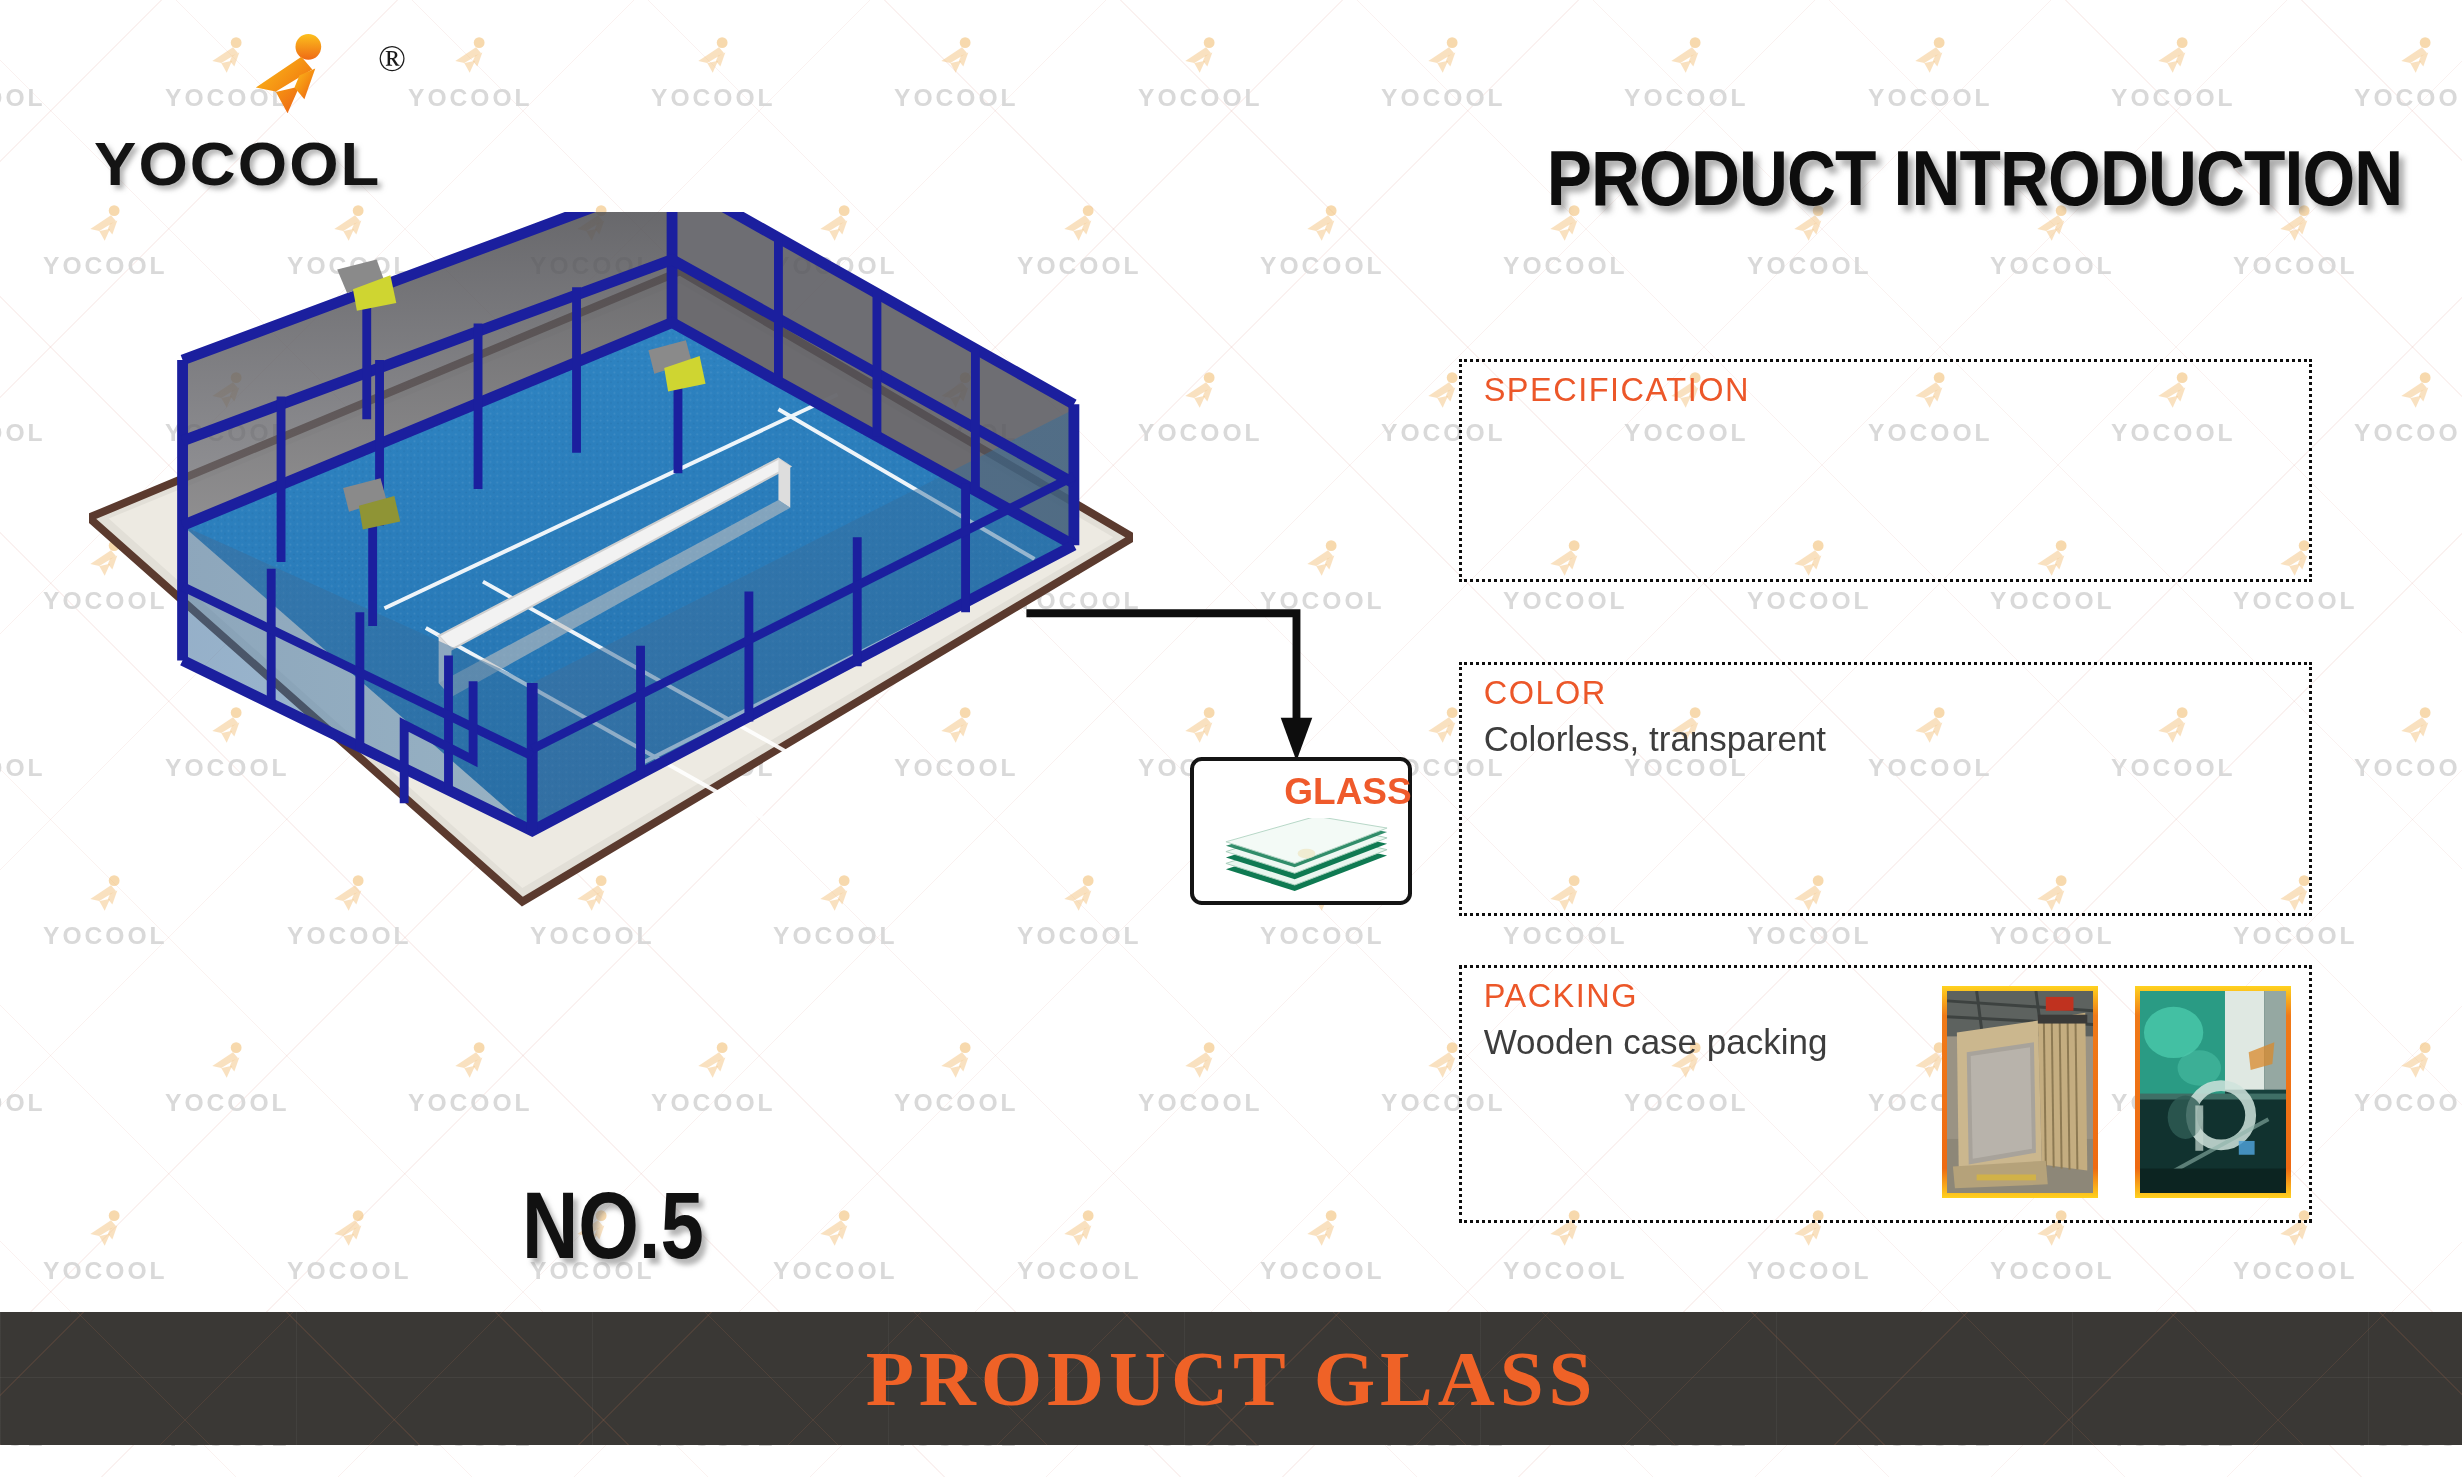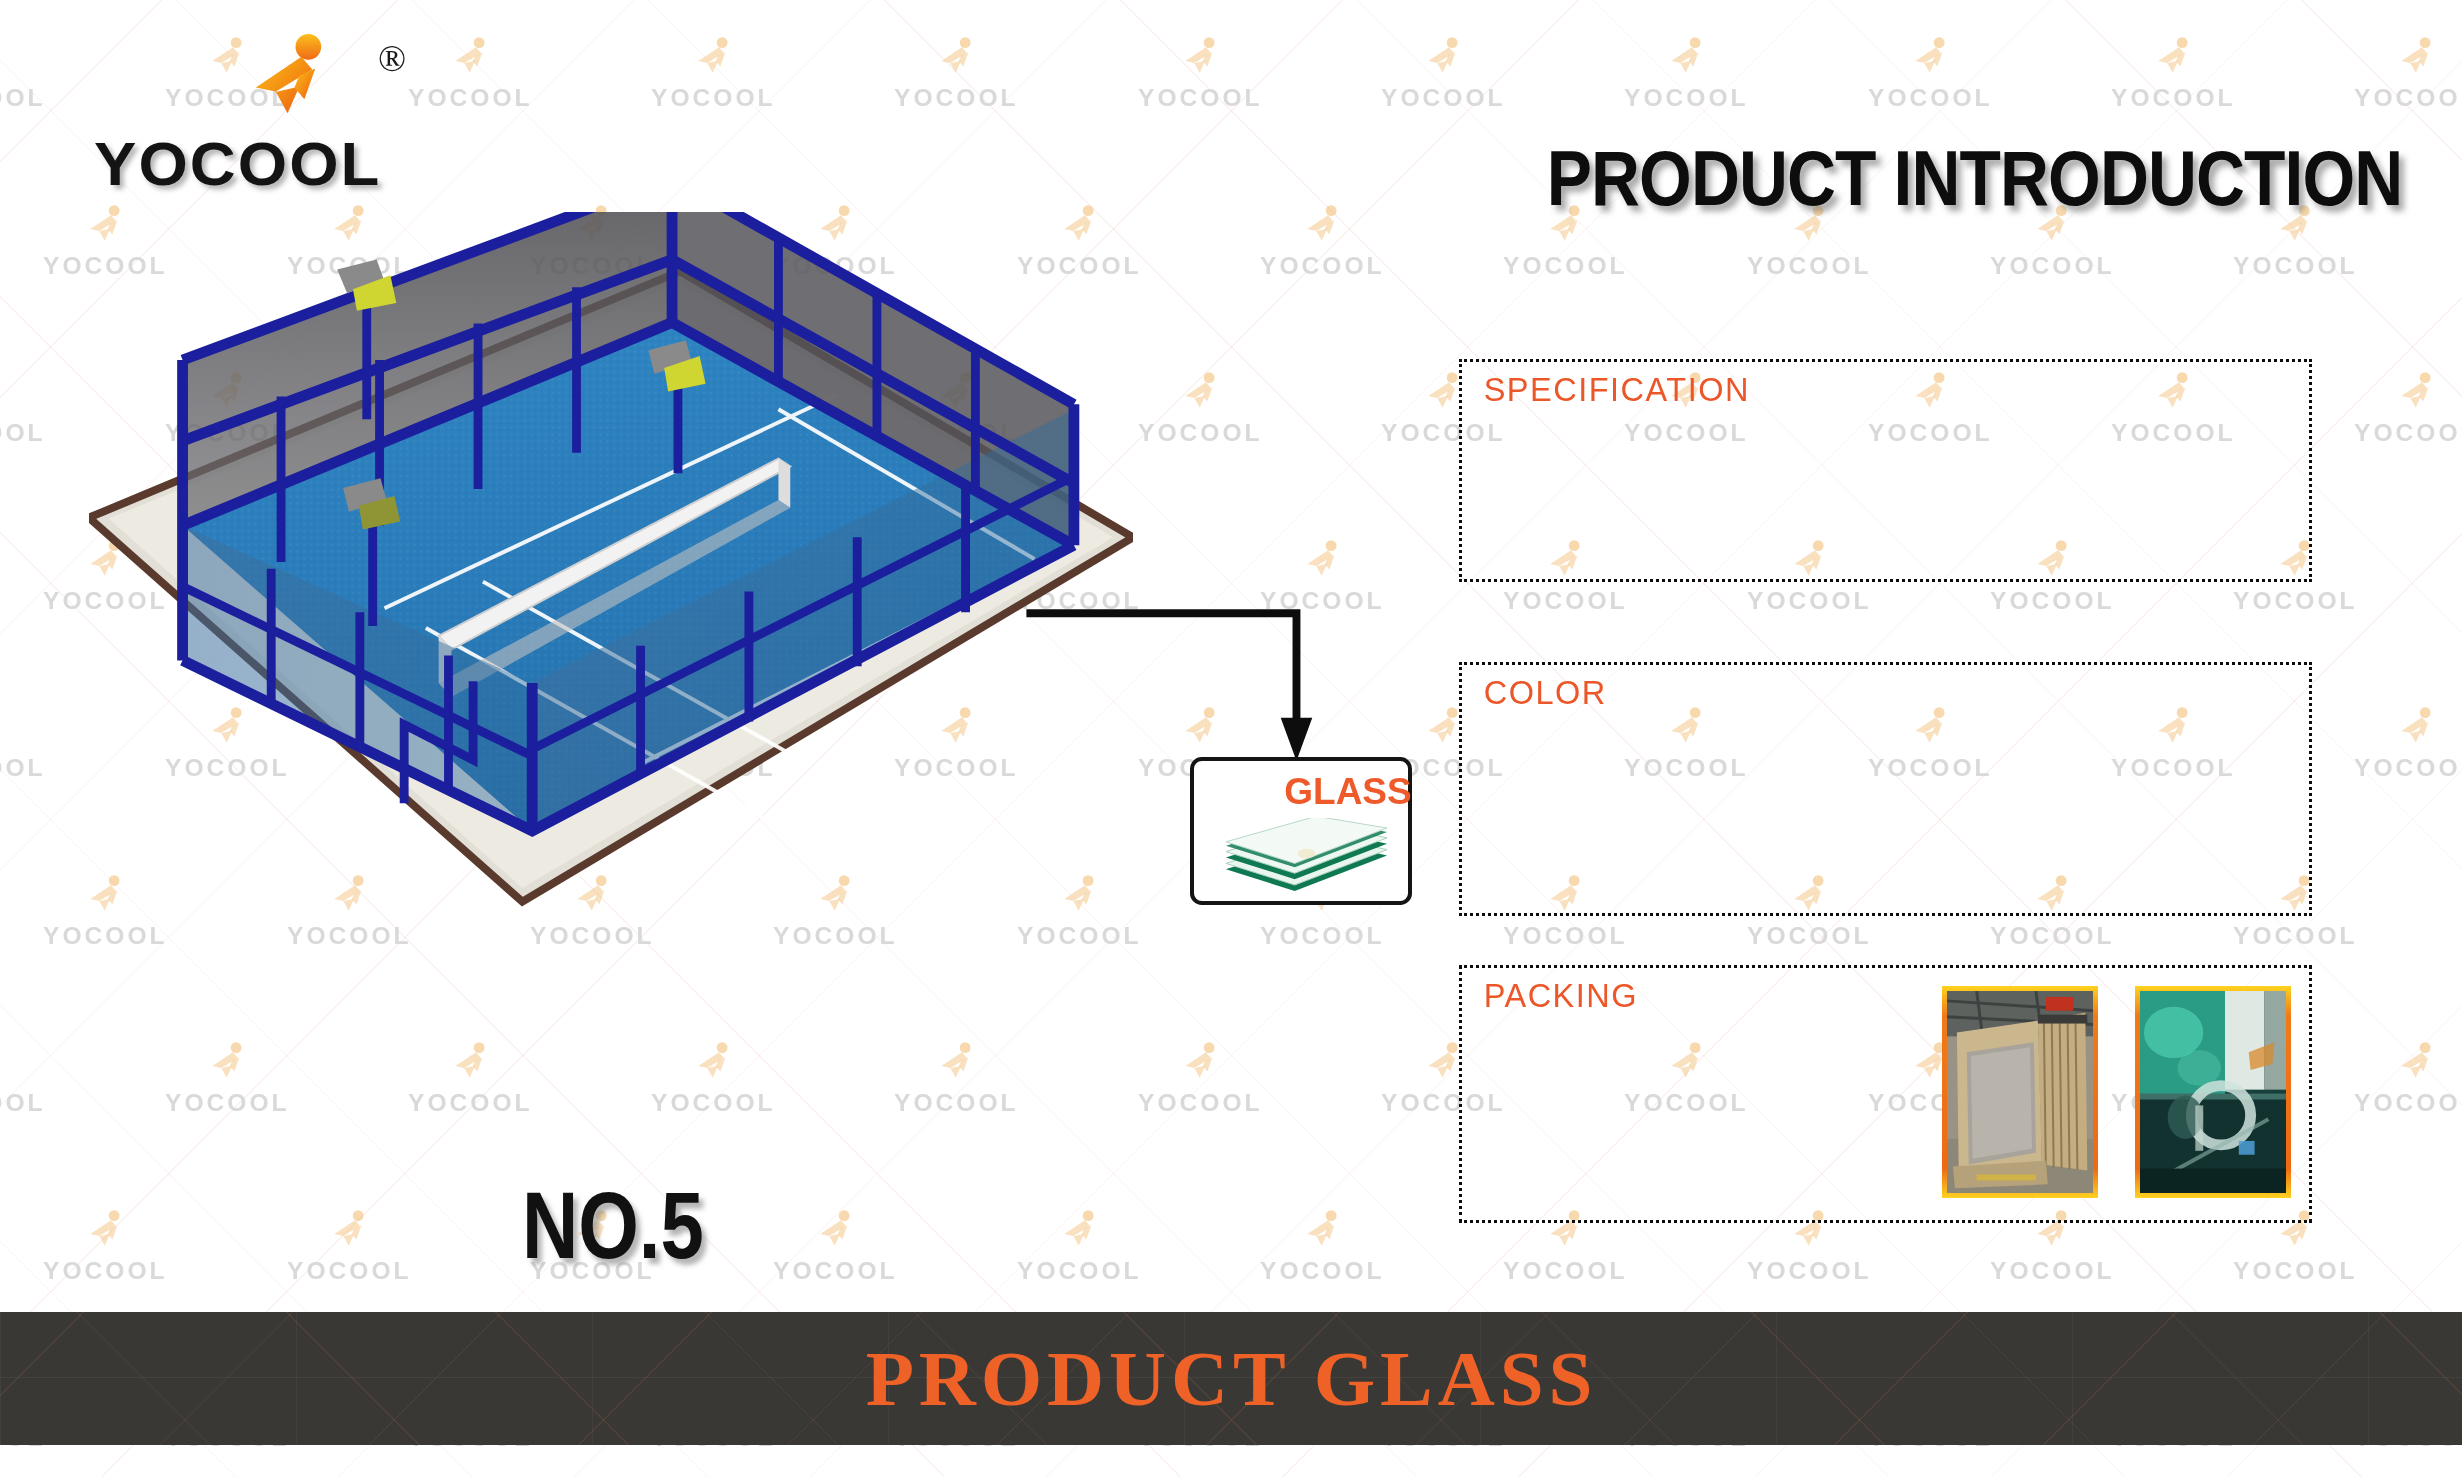--- a/index.html
+++ b/index.html
@@ -1063,24 +1063,26 @@
     <ellipse cx="86" cy="36" rx="9" ry="5" fill="#efe8c9" opacity=".8"></ellipse>
   </svg>
 </div>
 
 <div class="info-box" id="spec-box">
   <div class="box-heading">SPECIFICATION</div>
 </div>
 
 <div class="info-box" id="color-box">
   <div class="box-heading">COLOR</div>
+  <div class="box-body">Colorless, transparent</div>
 </div>
 
 <div class="info-box" id="packing-box">
   <div class="box-heading">PACKING</div>
+  <div class="box-body">Wooden case packing</div>
   <div class="pack-photos">
 
     <div class="pack-photo">
       <div class="inner">
         <svg viewBox="0 0 148 205" width="100%" height="100%" preserveAspectRatio="none">
           <rect width="148" height="205" fill="#9a9384"></rect>
           <rect y="0" width="148" height="46" fill="#5d625f"></rect>
           <g stroke="#3d4240" stroke-width="3">
             <line x1="0" y1="10" x2="148" y2="20"></line>
             <line x1="0" y1="26" x2="148" y2="34"></line>

